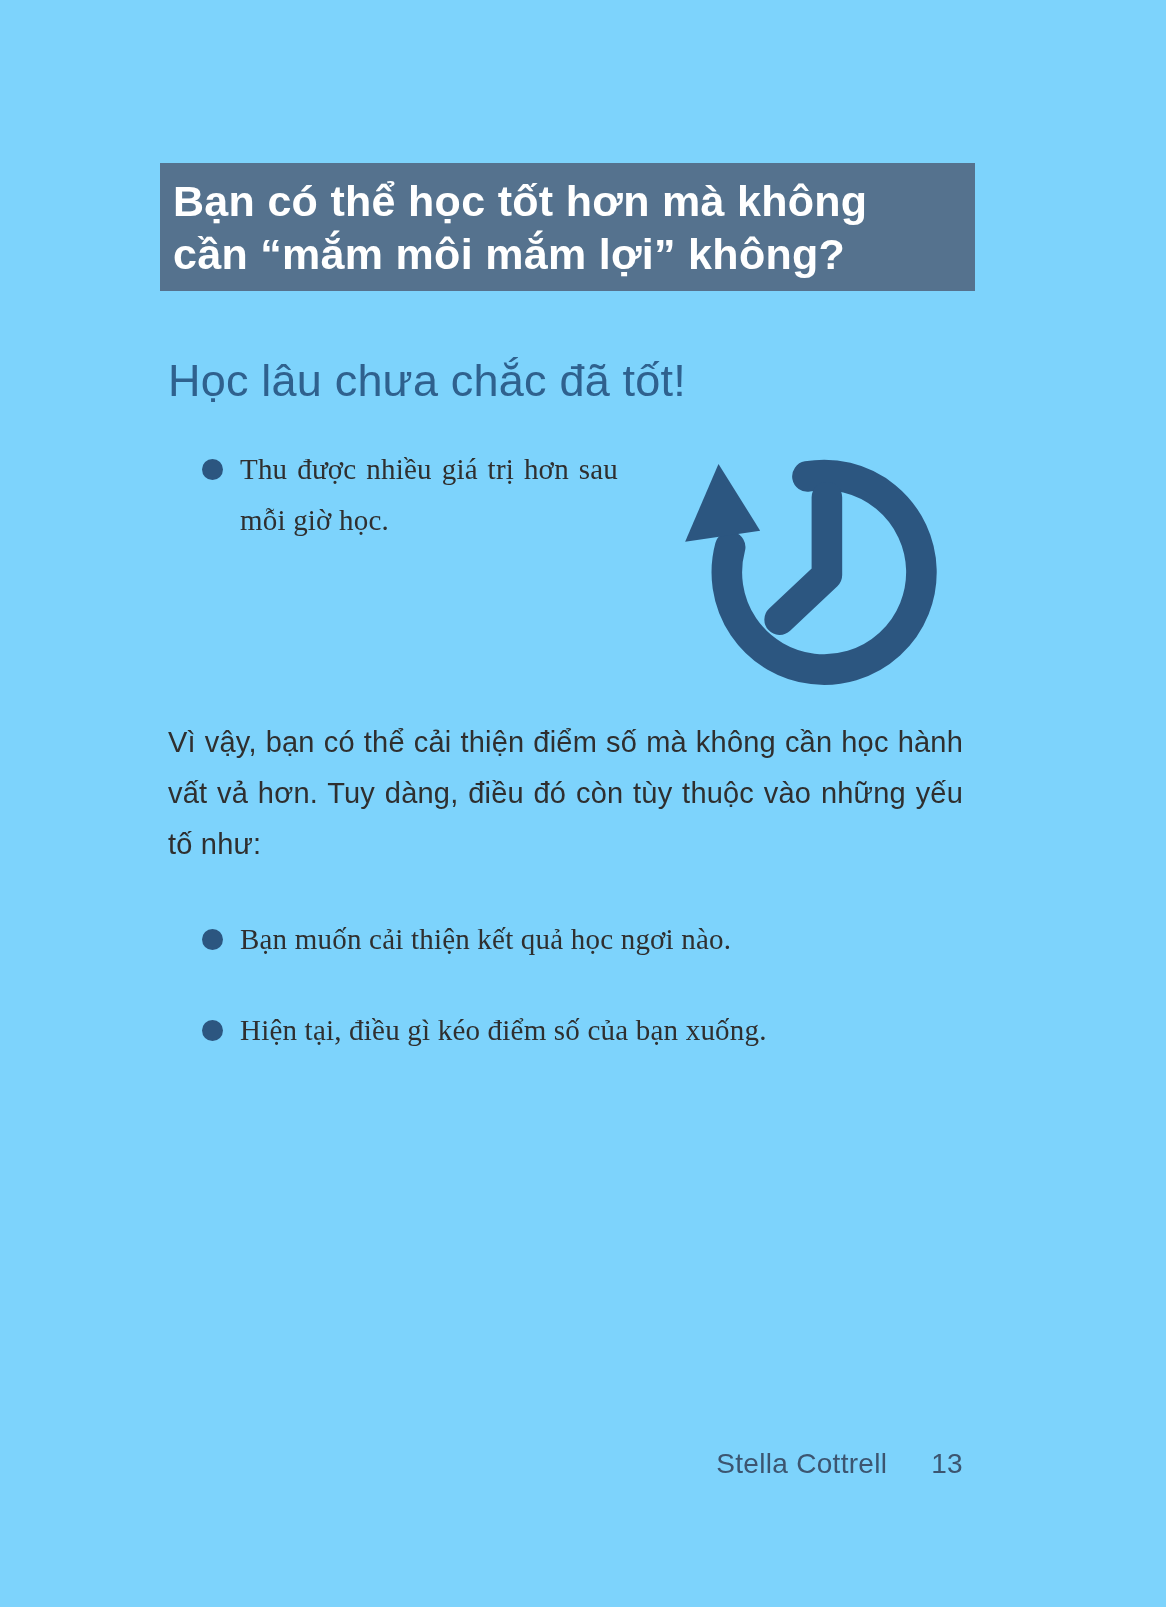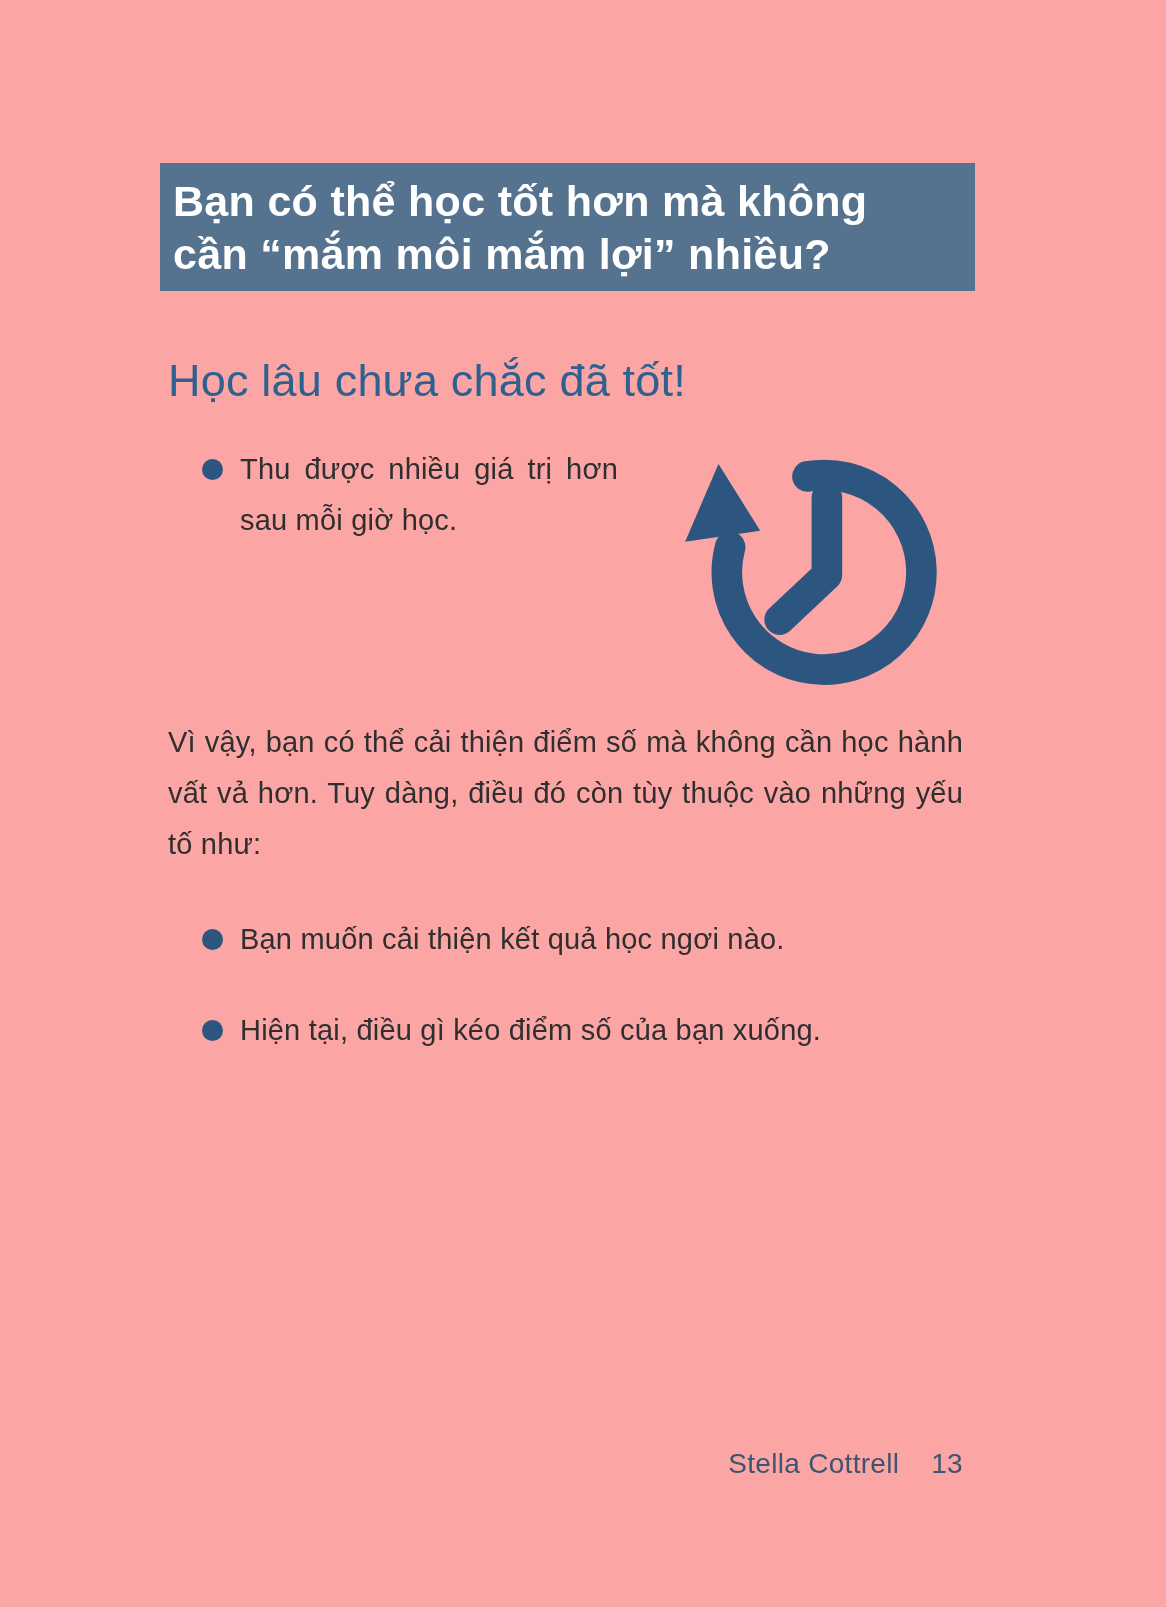--- a/index.html
+++ b/index.html
@@ -8,21 +8,21 @@
     height: 1607px;
     background: #ffffff;
     font-family: "Liberation Sans", sans-serif;
     position: relative;
     overflow: hidden;
   }
   .page {
     position: relative;
     width: 1166px;
     height: 1607px;
-    background: #fca5a5;
+    background: #7dd3fc;
   }
 
   
   .banner {
     position: absolute;
     left: 160px;
     top: 163px;
     width: 815px;
     height: 128px;
     background: #55728e;
@@ -80,20 +80,21 @@
   }
   ul.bullets li {
     position: relative;
     padding-left: 72px;
     margin-bottom: 36px;
     font-size: 29px;
     line-height: 51px;
     color: #2f2f2f;
     text-align: justify;
     letter-spacing: 0.2px;
+    font-family: Liberation Serif, serif;
   }
   ul.bullets li::before {
     content: "";
     position: absolute;
     left: 34px;
     top: 15px;
     width: 21px;
     height: 21px;
     border-radius: 50%;
     background: #2c5680;
@@ -101,36 +102,36 @@
   ul.bullets li.clear-r { clear: right; }
   ul.factors { margin-top: 44px; }
   ul.factors li { margin-bottom: 40px; }
 
   
   .page-footer {
     position: absolute;
     right: 203px;
     top: 1448px;
     display: flex;
-    gap: 32px;
+    gap: 44px;
     align-items: flex-start;
     font-size: 28px;
     color: #3c5570;
     letter-spacing: 0.3px;
   }
 </style>
 </head>
 <body>
 
 <div class="page">
 
   <header class="banner">
     <h1>
       <span>Bạn có thể học tốt hơn mà không</span>
-      <span>cần “mắm môi mắm lợi” nhiều?</span>
+      <span>cần “mắm môi mắm lợi” không?</span>
     </h1>
   </header>
 
   <main class="content">
 
     <h2 class="section-heading">Học lâu chưa chắc đã tốt!</h2>
 
     <div class="clock-float">
       <svg viewBox="0 0 100 100" aria-hidden="true">
         <path class="icon-stroke" d="M 48 18.5 A 35 35 0 1 1 20.2 43.9" stroke-width="11" stroke-linecap="round"></path>

